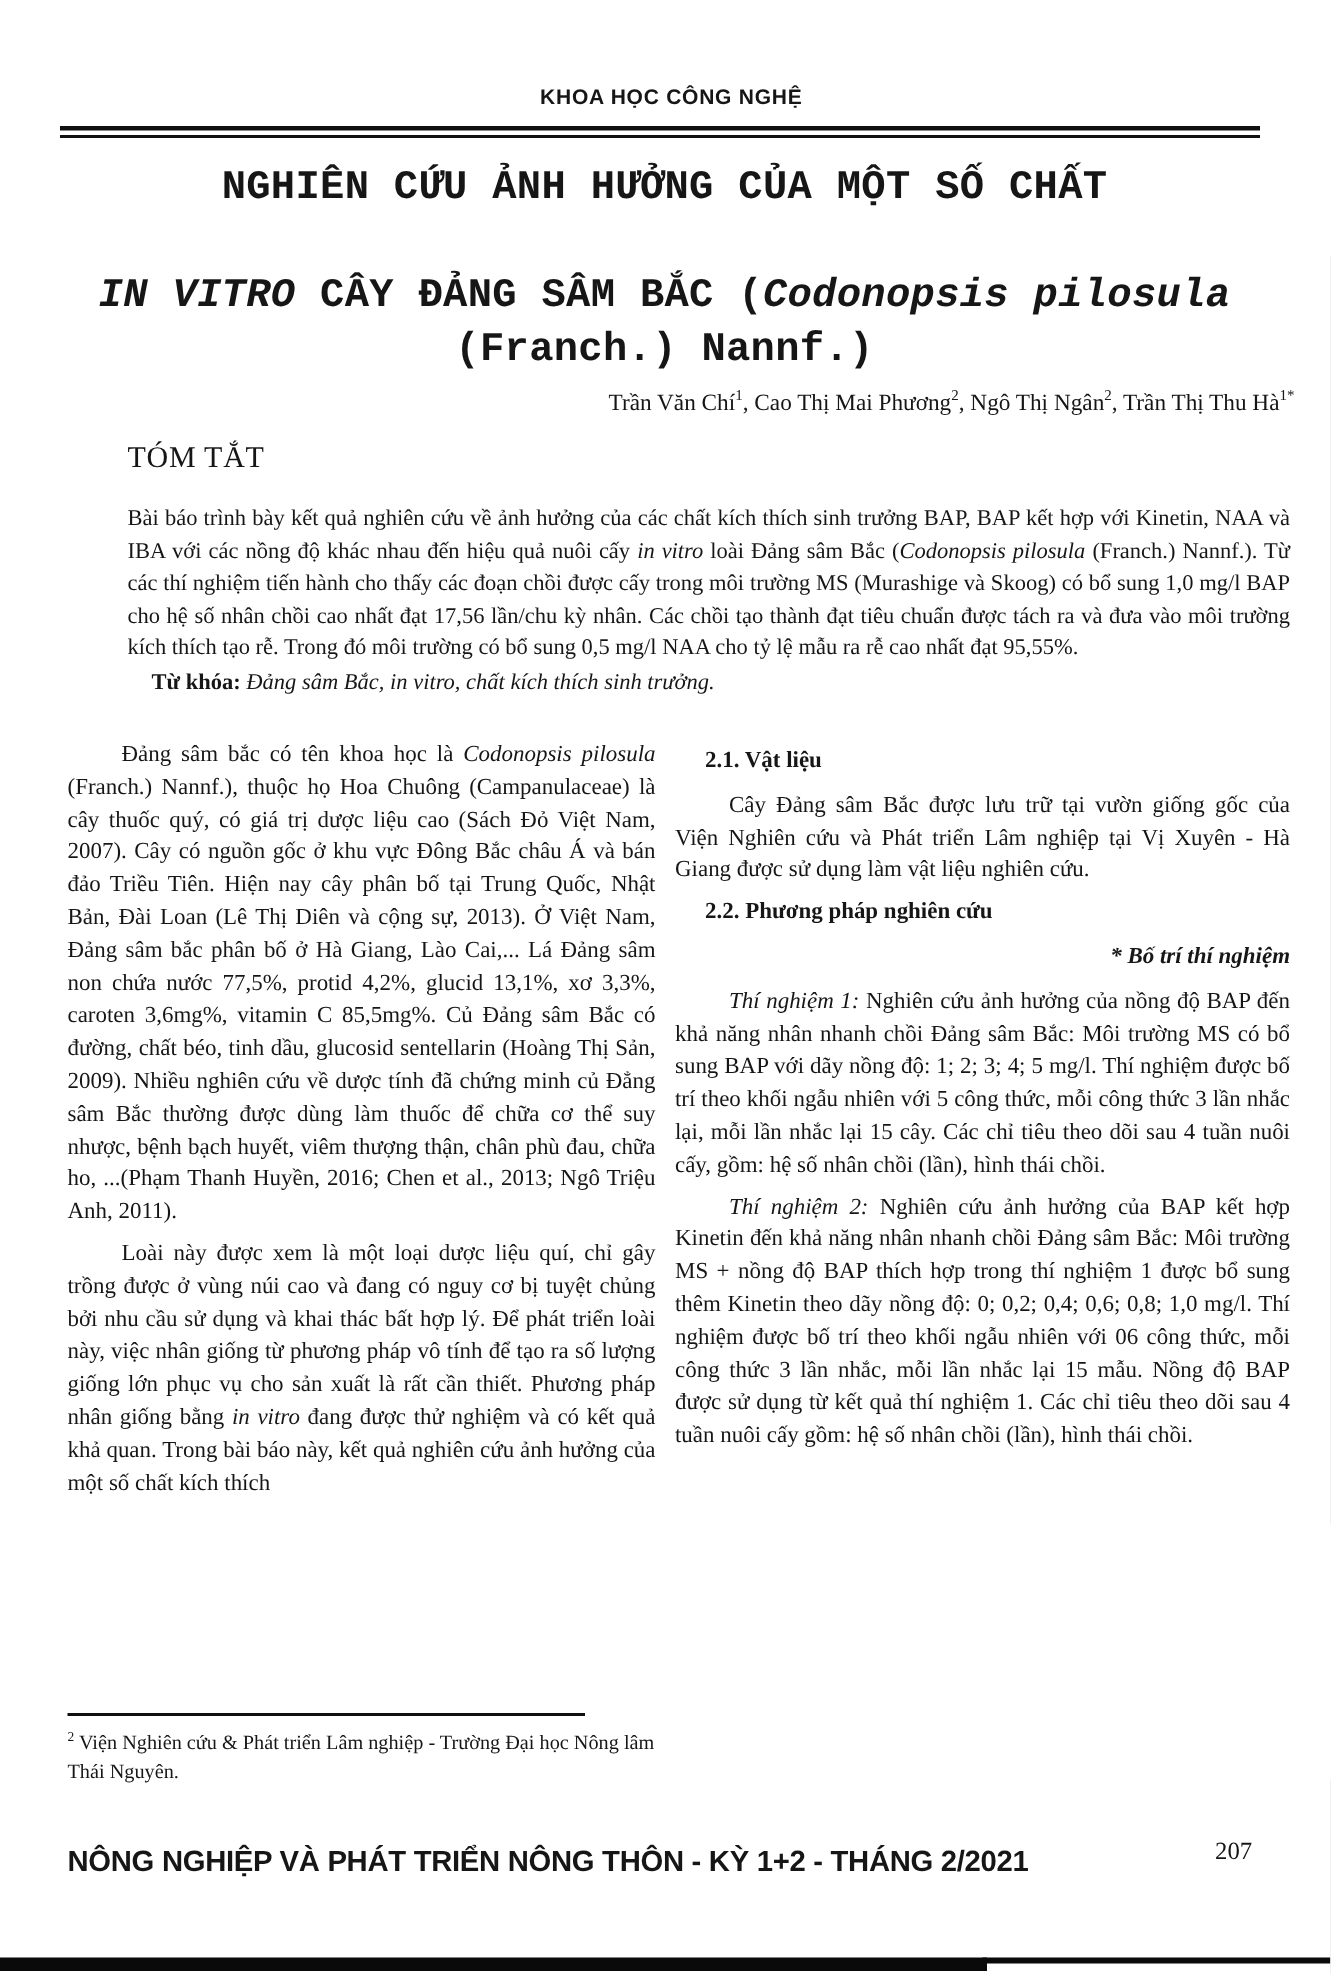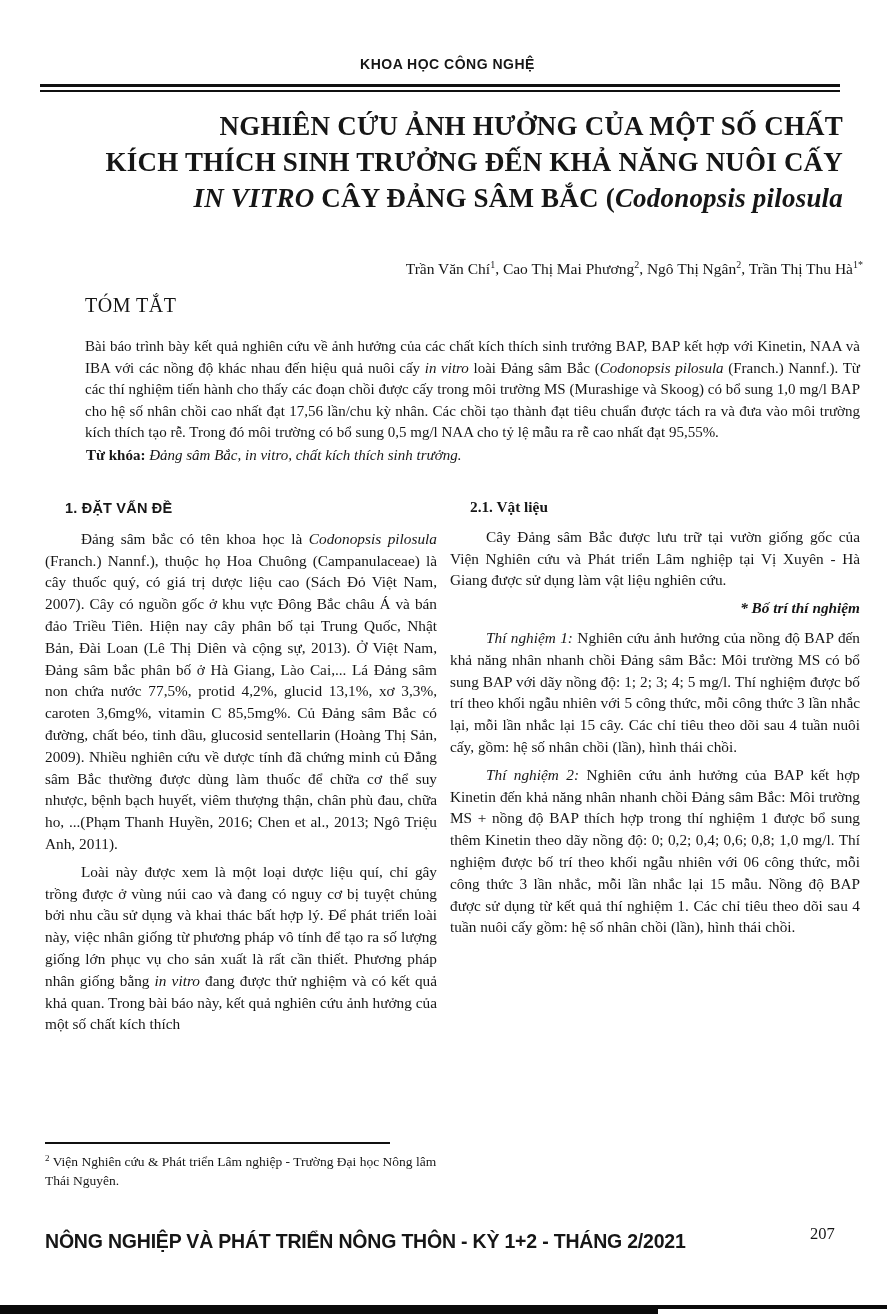--- a/index.html
+++ b/index.html
@@ -18,43 +18,43 @@
     font-family:"Liberation Sans", sans-serif;
     font-weight:bold;font-size:14px;letter-spacing:.5px;
   }
   .double-rule{
     position:absolute;top:84px;left:40px;width:800px;height:3px;
     border-top:3px solid #101010;border-bottom:2px solid #101010;
   }
   
   .title{
     position:absolute;top:108px;left:43px;width:800px;
-    text-align:right;
-    font-family:Liberation Serif, serif;
+    text-align:center;
+    font-family:Liberation Mono, monospace;
     font-weight:bold;font-size:27px;line-height:36px;
     letter-spacing:.2px;
   }
   .title .it{font-style:italic;}
   
   .authors{
     position:absolute;top:260px;left:43px;width:820px;
     text-align:right;font-size:15.5px;
   }
   .authors sup{font-size:10px;line-height:0;}
   
   .abstract-head{
     position:absolute;top:294px;left:85px;
     font-size:20px;letter-spacing:.5px;
   }
   .abstract-body{
     position:absolute;top:336px;left:85px;width:775px;
     font-size:15px;line-height:21.5px;text-align:justify;
   }
   .keywords{
-    position:absolute;top:447px;left:86px;width:775px;
+    position:absolute;top:447px;left:101px;width:775px;
     font-size:15px;
   }
   .keywords .lbl{font-weight:bold;}
   .keywords .it{font-style:italic;}
   .it{font-style:italic;}
   
   .columns{
     position:absolute;top:492px;left:45px;width:815px;
     display:grid;grid-template-columns:392px 410px;grid-column-gap:13px;
     font-size:15.3px;line-height:21.8px;text-align:justify;
@@ -99,47 +99,48 @@
 </head>
 <body>
 
 <div class="page">
 
   <div class="journal-header">KHOA HỌC CÔNG NGHỆ</div>
   <div class="double-rule"></div>
 
   <div class="title">
     <span>NGHIÊN CỨU ẢNH HƯỞNG CỦA MỘT SỐ CHẤT</span><br>
-    <span>KÍCH THÍCH SINH TRƯỞNG ĐẾN KHẢ NĂNG NUÔI CẤY</span><br>
+    <br>
     <span class="it">IN VITRO</span><span> CÂY ĐẢNG SÂM BẮC (</span><span class="it">Codonopsis pilosula</span><br>
+    <span>(Franch.) Nannf.)</span>
   </div>
 
   <div class="authors">
     <span>Trần Văn Chí</span><sup>1</sup><span>, Cao Thị Mai Phương</span><sup>2</sup><span>, Ngô Thị Ngân</span><sup>2</sup><span>, Trần Thị Thu Hà</span><sup>1*</sup>
   </div>
 
   <div class="abstract-head">TÓM TẮT</div>
   <div class="abstract-body">
     <span>Bài báo trình bày kết quả nghiên cứu về ảnh hưởng của các chất kích thích sinh trưởng BAP, BAP kết hợp với Kinetin, NAA và IBA với các nồng độ khác nhau đến hiệu quả nuôi cấy </span><span class="it">in vitro</span><span> loài Đảng sâm Bắc (</span><span class="it">Codonopsis pilosula</span><span> (Franch.) Nannf.). Từ các thí nghiệm tiến hành cho thấy các đoạn chồi được cấy trong môi trường MS (Murashige và Skoog) có bổ sung 1,0 mg/l BAP cho hệ số nhân chồi cao nhất đạt 17,56 lần/chu kỳ nhân. Các chồi tạo thành đạt tiêu chuẩn được tách ra và đưa vào môi trường kích thích tạo rễ. Trong đó môi trường có bổ sung 0,5 mg/l NAA cho tỷ lệ mẫu ra rễ cao nhất đạt 95,55%.</span>
   </div>
   <div class="keywords">
     <span class="lbl">Từ khóa: </span><span class="it">Đảng sâm Bắc, in vitro, chất kích thích sinh trưởng.</span>
   </div>
 
   <div class="columns">
 
     <div class="col">
-      <div class="sec-head">1. ĐẶT VẤN ĐỀ</div>
       <p><span>Đảng sâm bắc có tên khoa học là </span><span class="it">Codonopsis pilosula</span><span> (Franch.) Nannf.), thuộc họ Hoa Chuông (Campanulaceae) là cây thuốc quý, có giá trị dược liệu cao (Sách Đỏ Việt Nam, 2007). Cây có nguồn gốc ở khu vực Đông Bắc châu Á và bán đảo Triều Tiên. Hiện nay cây phân bố tại Trung Quốc, Nhật Bản, Đài Loan (Lê Thị Diên và cộng sự, 2013). Ở Việt Nam, Đảng sâm bắc phân bố ở Hà Giang, Lào Cai,... Lá Đảng sâm non chứa nước 77,5%, protid 4,2%, glucid 13,1%, xơ 3,3%, caroten 3,6mg%, vitamin C 85,5mg%. Củ Đảng sâm Bắc có đường, chất béo, tinh dầu, glucosid sentellarin (Hoàng Thị Sản, 2009). Nhiều nghiên cứu về dược tính đã chứng minh củ Đẳng sâm Bắc thường được dùng làm thuốc để chữa cơ thể suy nhược, bệnh bạch huyết, viêm thượng thận, chân phù đau, chữa ho, ...(Phạm Thanh Huyền, 2016; Chen et al., 2013; Ngô Triệu Anh, 2011).</span></p>
       <p><span>Loài này được xem là một loại dược liệu quí, chỉ gây trồng được ở vùng núi cao và đang có nguy cơ bị tuyệt chủng bởi nhu cầu sử dụng và khai thác bất hợp lý. Để phát triển loài này, việc nhân giống từ phương pháp vô tính để tạo ra số lượng giống lớn phục vụ cho sản xuất là rất cần thiết. Phương pháp nhân giống bằng </span><span class="it">in vitro</span><span> đang được thử nghiệm và có kết quả khả quan. Trong bài báo này, kết quả nghiên cứu ảnh hưởng của một số chất kích thích</span></p>
     </div>
 
     <div class="col">
       <div class="sub-head">2.1. Vật liệu</div>
       <p>Cây Đảng sâm Bắc được lưu trữ tại vườn giống gốc của Viện Nghiên cứu và Phát triển Lâm nghiệp tại Vị Xuyên - Hà Giang được sử dụng làm vật liệu nghiên cứu.</p>
+      <div class="sub-head">2.2. Phương pháp nghiên cứu</div>
       <div class="sub-head-it">* Bố trí thí nghiệm</div>
       <p><span class="it">Thí nghiệm 1:</span><span> Nghiên cứu ảnh hưởng của nồng độ BAP đến khả năng nhân nhanh chồi Đảng sâm Bắc: Môi trường MS có bổ sung BAP với dãy nồng độ: 1; 2; 3; 4; 5 mg/l. Thí nghiệm được bố trí theo khối ngẫu nhiên với 5 công thức, mỗi công thức 3 lần nhắc lại, mỗi lần nhắc lại 15 cây. Các chỉ tiêu theo dõi sau 4 tuần nuôi cấy, gồm: hệ số nhân chồi (lần), hình thái chồi.</span></p>
       <p><span class="it">Thí nghiệm 2:</span><span> Nghiên cứu ảnh hưởng của BAP kết hợp Kinetin đến khả năng nhân nhanh chồi Đảng sâm Bắc: Môi trường MS + nồng độ BAP thích hợp trong thí nghiệm 1 được bổ sung thêm Kinetin theo dãy nồng độ: 0; 0,2; 0,4; 0,6; 0,8; 1,0 mg/l. Thí nghiệm được bố trí theo khối ngẫu nhiên với 06 công thức, mỗi công thức 3 lần nhắc, mỗi lần nhắc lại 15 mẫu. Nồng độ BAP được sử dụng từ kết quả thí nghiệm 1. Các chỉ tiêu theo dõi sau 4 tuần nuôi cấy gồm: hệ số nhân chồi (lần), hình thái chồi.</span></p>
     </div>
 
   </div>
 
   <div class="footnote-rule"></div>
   <div class="footnotes">
     <div><sup>2</sup><span> Viện Nghiên cứu &amp; Phát triển Lâm nghiệp - Trường Đại học Nông lâm Thái Nguyên.</span></div>

